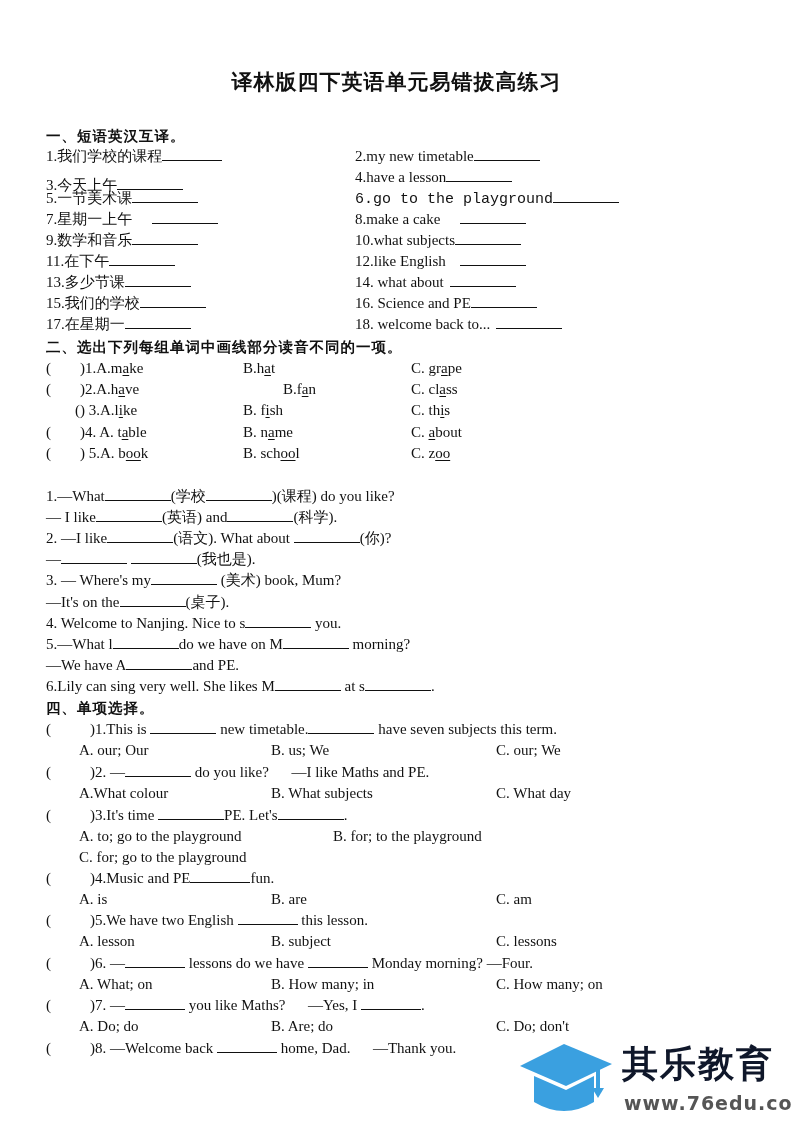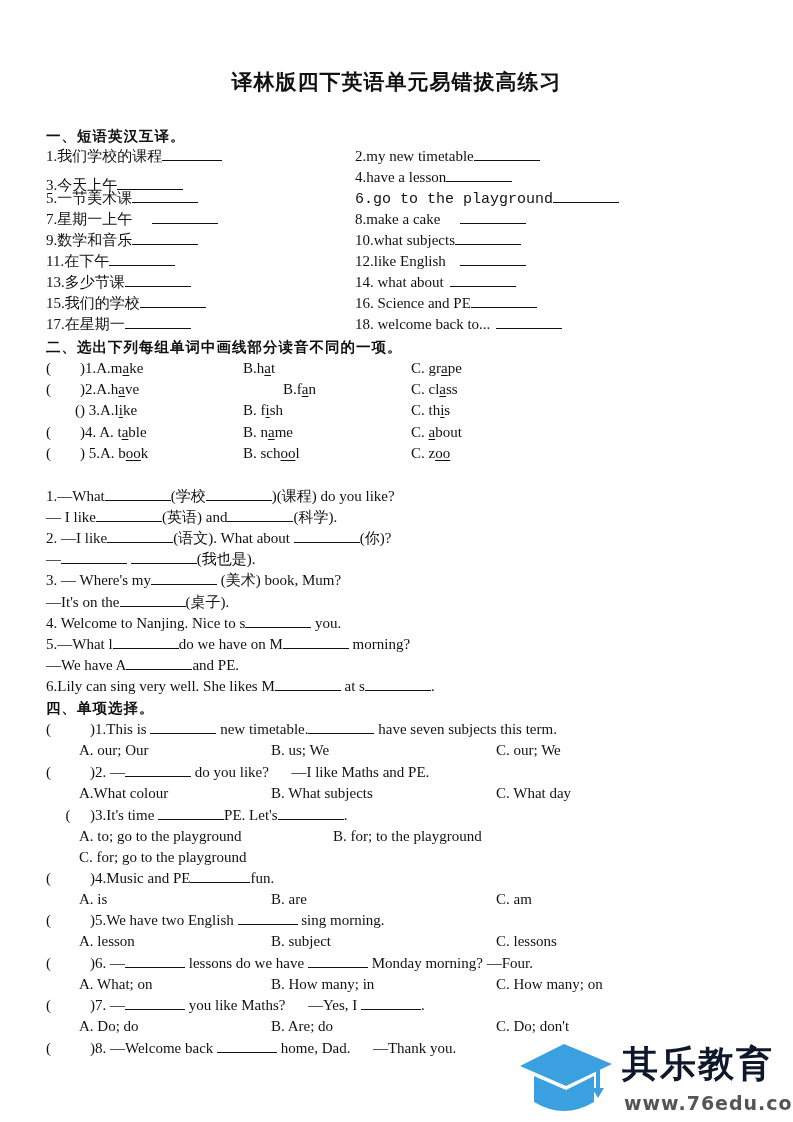--- a/index.html
+++ b/index.html
@@ -102,31 +102,31 @@
     <div class="line" style="top:720px;left:46px;"><span class="paren" style="width:44px;">(</span><span>)1.This is </span><span class="blank b66"></span><span> new timetable.</span><span class="blank b66"></span><span> have seven subjects this term.</span></div>
     <div class="line" style="top:741px;left:79px;">A. our; Our</div>
     <div class="line" style="top:741px;left:271px;">B. us; We</div>
     <div class="line" style="top:741px;left:496px;">C. our; We</div>
 
     <div class="line" style="top:763px;left:46px;"><span class="paren" style="width:44px;">(</span><span>)2. —</span><span class="blank b66"></span><span style="white-space:pre;"> do you like?      —I like Maths and PE.</span></div>
     <div class="line" style="top:784px;left:79px;">A.What colour</div>
     <div class="line" style="top:784px;left:271px;">B. What subjects</div>
     <div class="line" style="top:784px;left:496px;">C. What day</div>
 
-    <div class="line" style="top:806px;left:46px;text-align:center;"><span class="paren" style="width:44px;">(</span><span>)3.It's time </span><span class="blank b66"></span><span>PE. Let's</span><span class="blank b66"></span><span>.</span></div>
+    <div class="line" style="top:806px;left:46px;"><span class="paren" style="width:44px;">(</span><span>)3.It's time </span><span class="blank b66"></span><span>PE. Let's</span><span class="blank b66"></span><span>.</span></div>
     <div class="line" style="top:827px;left:79px;">A. to; go to the playground</div>
     <div class="line" style="top:827px;left:333px;">B. for; to the playground</div>
     <div class="line" style="top:848px;left:79px;">C. for; go to the playground</div>
 
     <div class="line" style="top:869px;left:46px;"><span class="paren" style="width:44px;">(</span><span>)4.Music and PE</span><span class="blank b60"></span><span>fun.</span></div>
     <div class="line" style="top:890px;left:79px;">A. is</div>
     <div class="line" style="top:890px;left:271px;">B. are</div>
     <div class="line" style="top:890px;left:496px;">C. am</div>
 
-    <div class="line" style="top:911px;left:46px;"><span class="paren" style="width:44px;">(</span><span>)5.We have two English </span><span class="blank b60"></span><span> sing morning.</span></div>
+    <div class="line" style="top:911px;left:46px;"><span class="paren" style="width:44px;">(</span><span>)5.We have two English </span><span class="blank b60"></span><span> this lesson.</span></div>
     <div class="line" style="top:932px;left:79px;">A. lesson</div>
     <div class="line" style="top:932px;left:271px;">B. subject</div>
     <div class="line" style="top:932px;left:496px;">C. lessons</div>
 
     <div class="line" style="top:954px;left:46px;"><span class="paren" style="width:44px;">(</span><span>)6. —</span><span class="blank b60"></span><span> lessons do we have </span><span class="blank b60"></span><span> Monday morning? —Four.</span></div>
     <div class="line" style="top:975px;left:79px;">A. What; on</div>
     <div class="line" style="top:975px;left:271px;">B. How many; in</div>
     <div class="line" style="top:975px;left:496px;">C. How many; on</div>
 
     <div class="line" style="top:996px;left:46px;"><span class="paren" style="width:44px;">(</span><span>)7. —</span><span class="blank b60"></span><span style="white-space:pre;"> you like Maths?      —Yes, I </span><span class="blank b60"></span><span>.</span></div>

